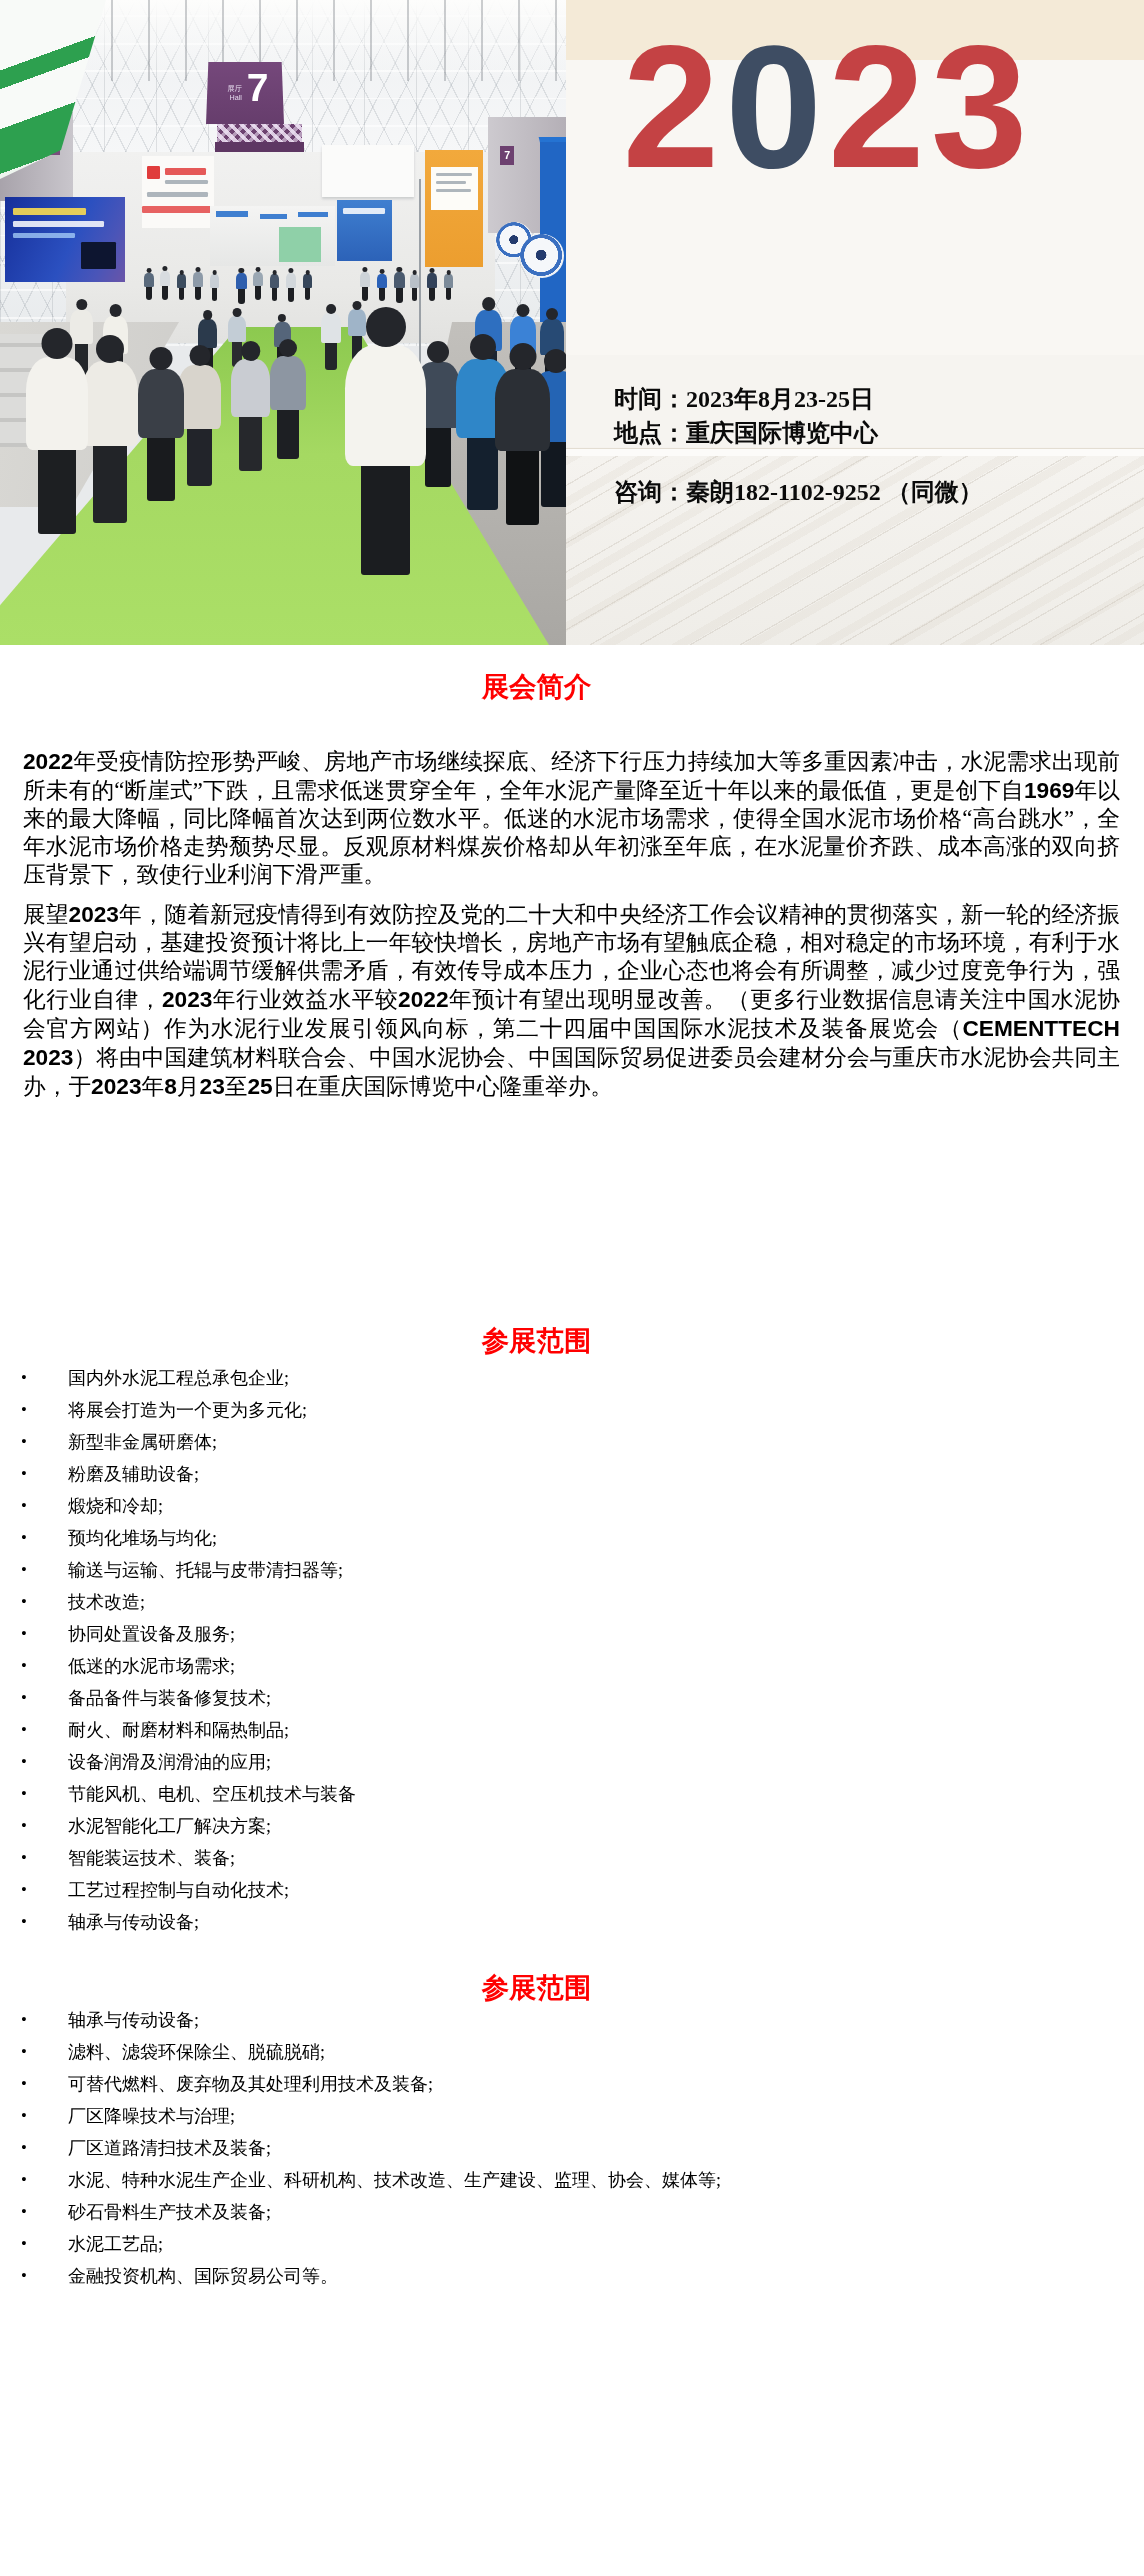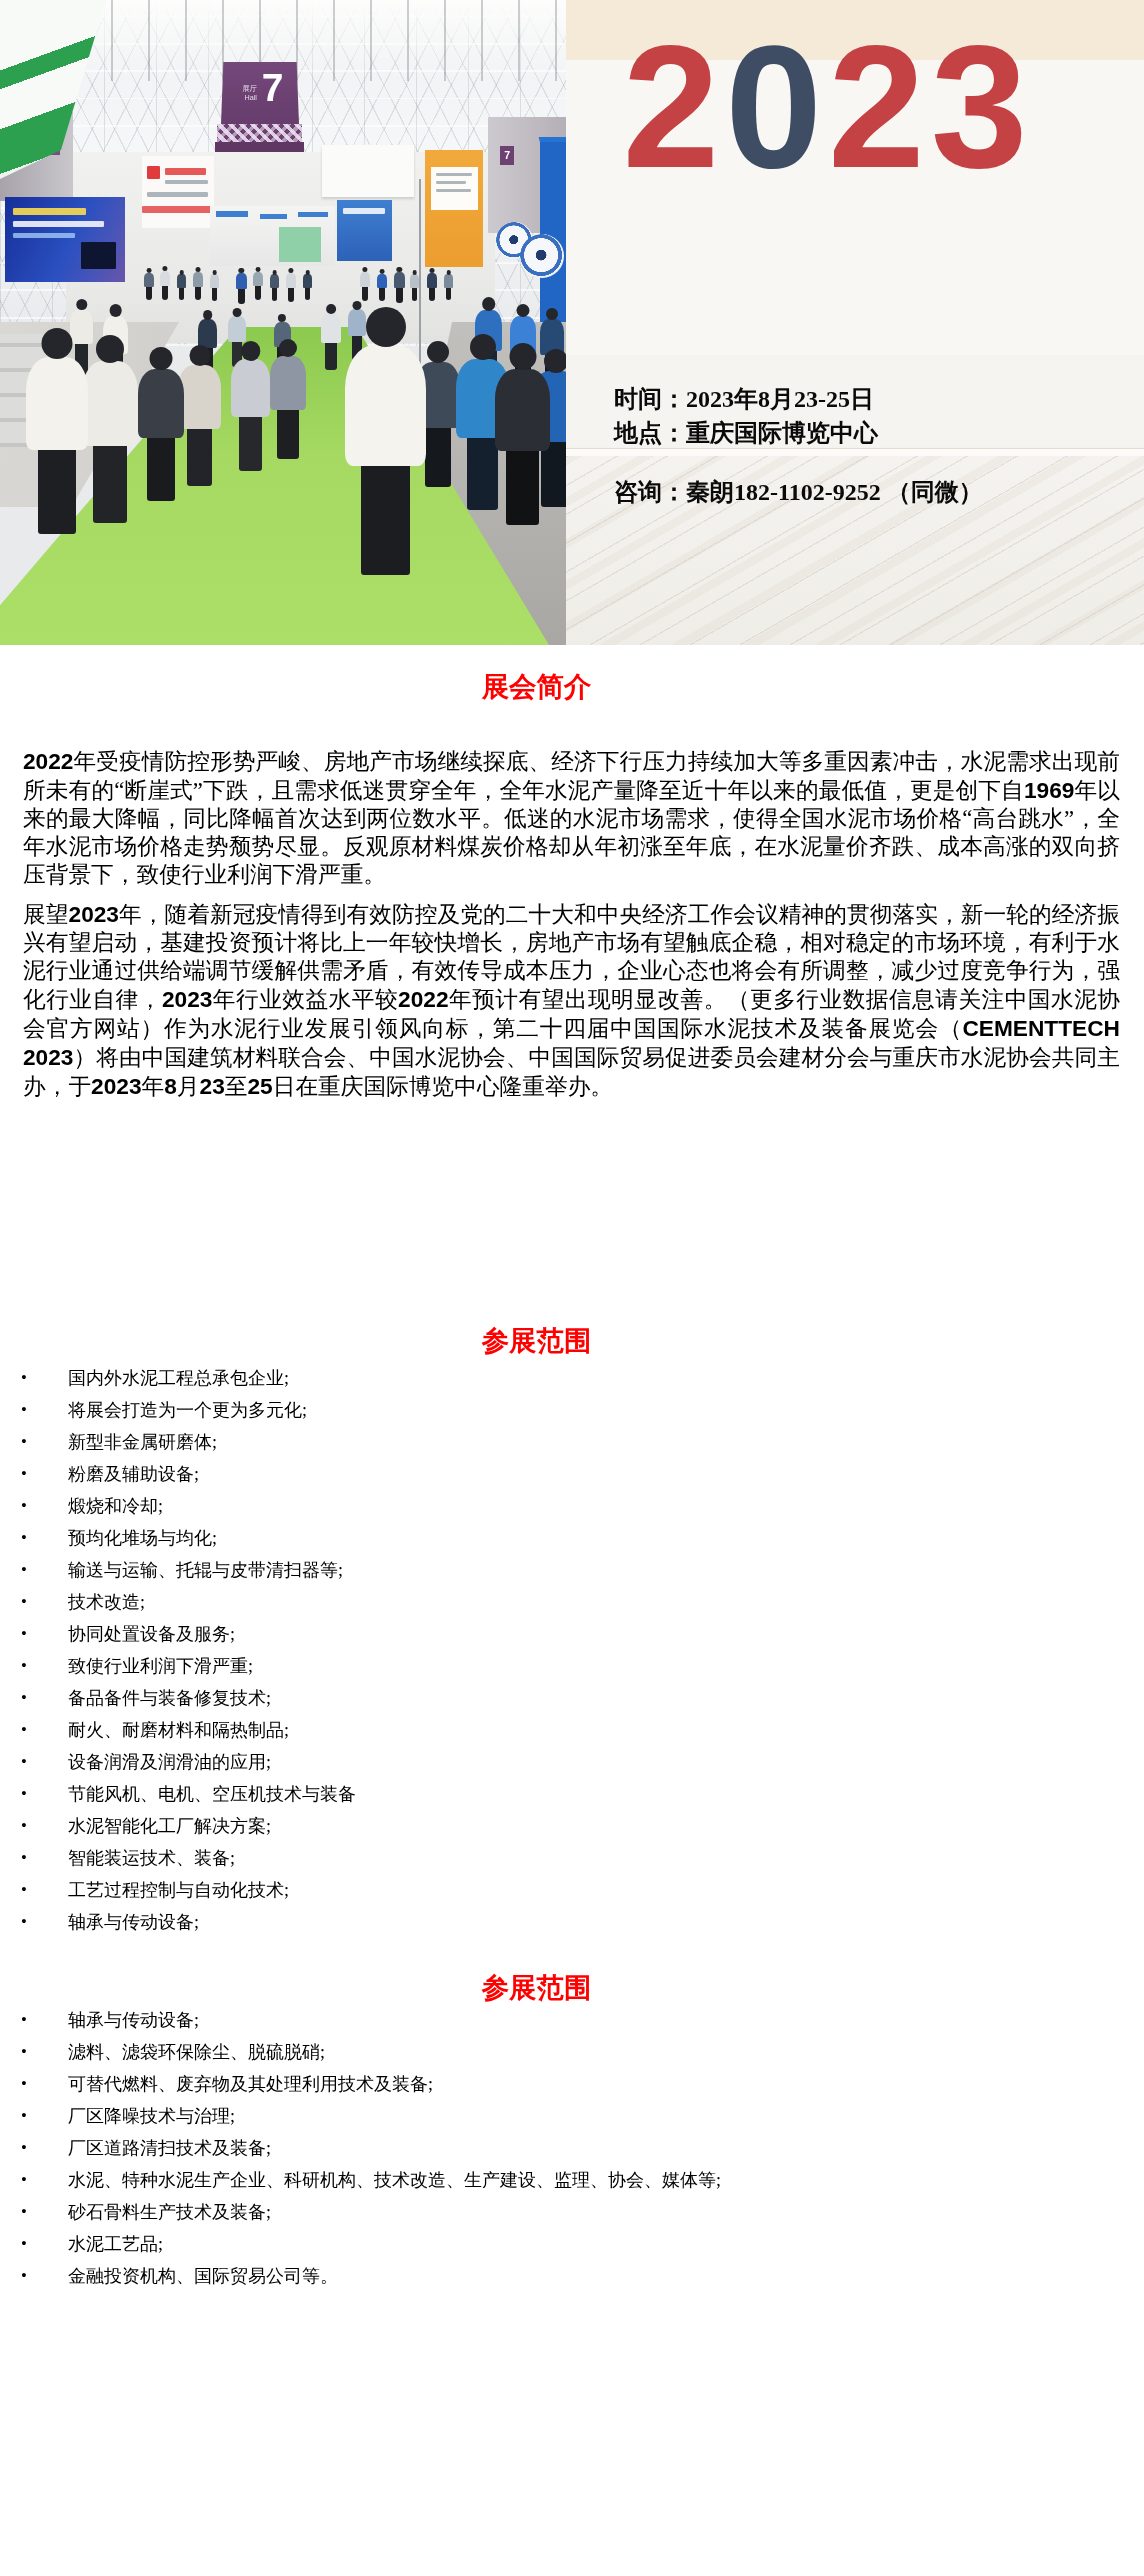--- a/index.html
+++ b/index.html
@@ -29,21 +29,21 @@
   .right-wall{position:absolute;left:488px;top:117px;width:79px;height:116px;z-index:3;
     background:linear-gradient(270deg,#b4afb6,#cdcacf);}
   .mini-sign{position:absolute;background:var(--sign_purple);color:#fff;text-align:center;
     font-family:"Liberation Sans","DejaVu Sans",sans-serif;font-weight:bold;font-size:10.7px;line-height:19px;}
 
   .banner-green{position:absolute;left:0;top:0;width:146px;height:182px;z-index:30;
     clip-path:polygon(0 0,106px 0,61px 150px,0 179px);
     background:linear-gradient(160deg,#f8faf8 0 30%,var(--banner_green) 30% 38%,#f8faf8 38% 55%,
                var(--banner_green) 55% 74%,#eef5ef 74% 80%,#279448 80% 100%);}
 
-  .hall-sign{position:absolute;left:221px;top:62px;width:78px;height:62px;z-index:25;
+  .hall-sign{position:absolute;left:206px;top:62px;width:78px;height:62px;z-index:25;
     background:linear-gradient(180deg,#75487b,#663d6c);
     clip-path:polygon(3% 0,97% 0,100% 100%,0 100%);}
   .hs-caption{position:absolute;left:16%;top:36%;width:30%;color:#e6dcee;text-align:right;
     font-size:7.2px;line-height:9px;font-family:"Liberation Sans","DejaVu Sans",sans-serif;}
   .hs-number{position:absolute;right:20%;top:6%;color:#fff;font-size:39px;font-weight:bold;
     font-family:"Liberation Sans","DejaVu Sans",sans-serif;}
   .hall-band{position:absolute;left:217px;top:124px;width:85px;height:18px;z-index:25;
     background:
       repeating-linear-gradient(45deg, transparent 0 4.2px, rgba(240,228,246,.85) 4.2px 7.8px),
       repeating-linear-gradient(-45deg, transparent 0 4.2px, rgba(240,228,246,.55) 4.2px 7.8px),
@@ -430,21 +430,21 @@
   <ul class="scope-list" id="scope1-list">
       <li><span class="bullet">•</span><span class="li-text">国内外水泥工程总承包企业;</span></li>
       <li><span class="bullet">•</span><span class="li-text">将展会打造为一个更为多元化;</span></li>
       <li><span class="bullet">•</span><span class="li-text">新型非金属研磨体;</span></li>
       <li><span class="bullet">•</span><span class="li-text">粉磨及辅助设备;</span></li>
       <li><span class="bullet">•</span><span class="li-text">煅烧和冷却;</span></li>
       <li><span class="bullet">•</span><span class="li-text">预均化堆场与均化;</span></li>
       <li><span class="bullet">•</span><span class="li-text">输送与运输、托辊与皮带清扫器等;</span></li>
       <li><span class="bullet">•</span><span class="li-text">技术改造;</span></li>
       <li><span class="bullet">•</span><span class="li-text">协同处置设备及服务;</span></li>
-      <li><span class="bullet">•</span><span class="li-text">致使行业利润下滑严重;</span></li>
+      <li><span class="bullet">•</span><span class="li-text">低迷的水泥市场需求;</span></li>
       <li><span class="bullet">•</span><span class="li-text">备品备件与装备修复技术;</span></li>
       <li><span class="bullet">•</span><span class="li-text">耐火、耐磨材料和隔热制品;</span></li>
       <li><span class="bullet">•</span><span class="li-text">设备润滑及润滑油的应用;</span></li>
       <li><span class="bullet">•</span><span class="li-text">节能风机、电机、空压机技术与装备</span></li>
       <li><span class="bullet">•</span><span class="li-text">水泥智能化工厂解决方案;</span></li>
       <li><span class="bullet">•</span><span class="li-text">智能装运技术、装备;</span></li>
       <li><span class="bullet">•</span><span class="li-text">工艺过程控制与自动化技术;</span></li>
       <li><span class="bullet">•</span><span class="li-text">轴承与传动设备;</span></li>
     </ul>
 

